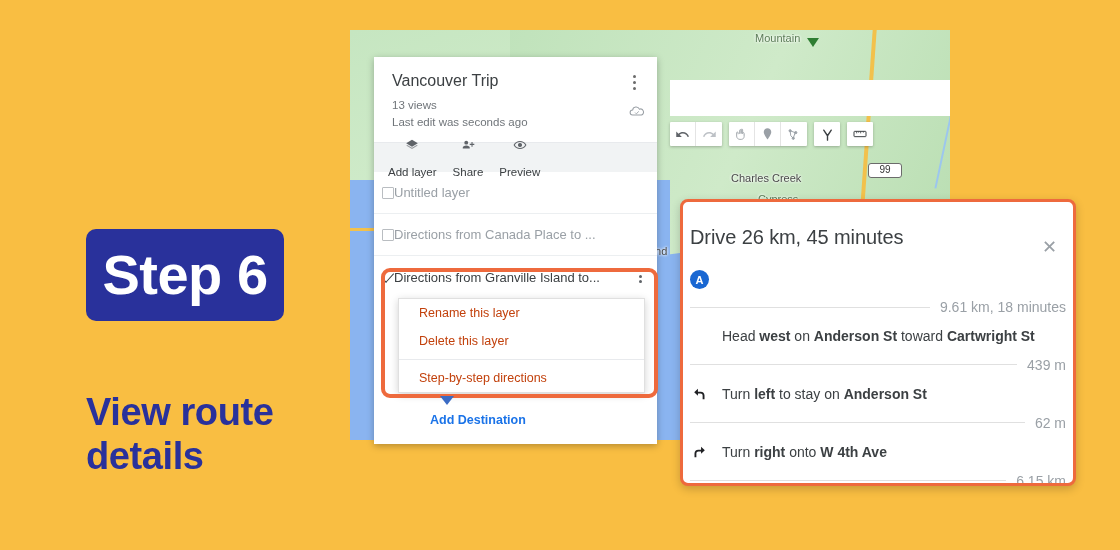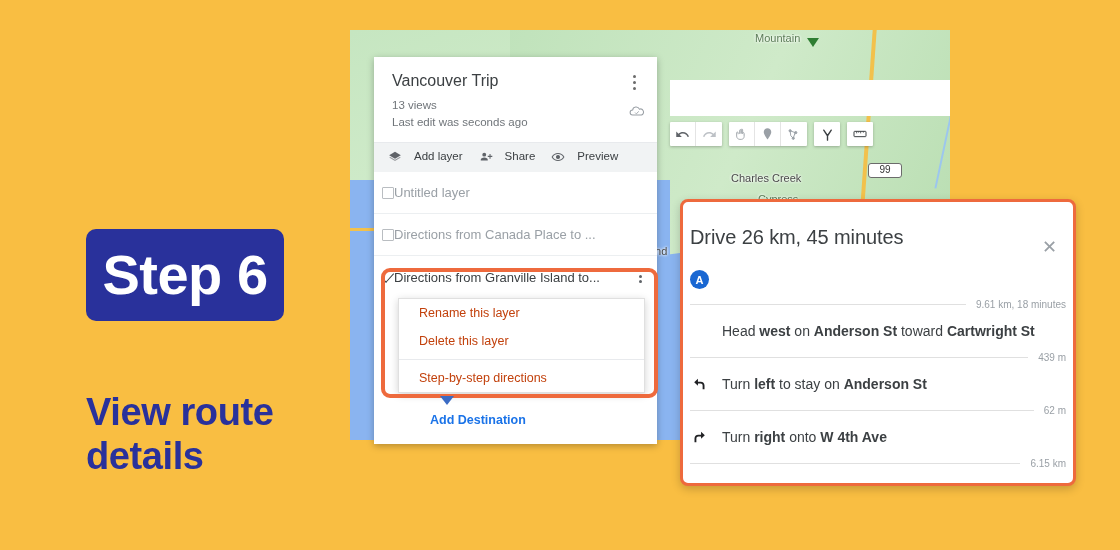--- a/index.html
+++ b/index.html
@@ -151,22 +151,22 @@
   .meta-line { font-size: 11.5px; color: #70757a; line-height: 1.45; }
   #cloud-icon { position: absolute; right: 12px; top: 10px; }
   #panel-actions {
     margin-top: 12px;
     background: #f1f3f4;
     height: 30px; display: flex; align-items: center;
     padding-left: 14px; gap: 16px;
     border-top: 1px solid #e8eaed;
   }
   .action-item {
-    display: flex; gap: 12px;
-    font-size: 11.5px; color: #3c4043; white-space: nowrap;
+    display: flex; align-items: center; gap: 12px;
+    font-size: 11.5px; color: #3c4043; white-space: nowrap; flex-direction: column;
   }
   .layer-row {
     height: 42px; display: flex; align-items: center;
     padding-left: 8px; border-bottom: 1px solid #eceff1;
   }
   .cbox {
     width: 12px; height: 12px; border: 1.6px solid #b9bdc1;
     border-radius: 1px; flex: none;
   }
   .cbox.checked {
@@ -255,21 +255,21 @@
   }
   #origin-text {
     font-size: 13.5px; color: #3c4043; line-height: 1.45;
     max-width: 300px;
   }
   .dist-row {
     display: flex; align-items: center; gap: 10px;
     margin-top: 10px; margin-bottom: 2px;
   }
   .dist-rule { flex: 1; height: 1px; background: #e0e0e0; }
-  .dist-text { font-size: 10px; color: #9aa0a6; white-space: nowrap; text-align: center; }
+  .dist-text { font-size: 14px; color: #9aa0a6; white-space: nowrap; text-align: center; }
   .step-row {
     display: flex; align-items: flex-start; gap: 12px;
     margin-top: 12px; padding-left: 2px;
   }
   .step-icon { width: 18px; flex: none; margin-top: 1px; }
   .step-text { font-size: 14px; color: #3c4043; line-height: 1.4; }
   .step-text b { font-weight: bold; }
   .step-row.noicon { padding-left: 32px; }
 </style>
 </head>

